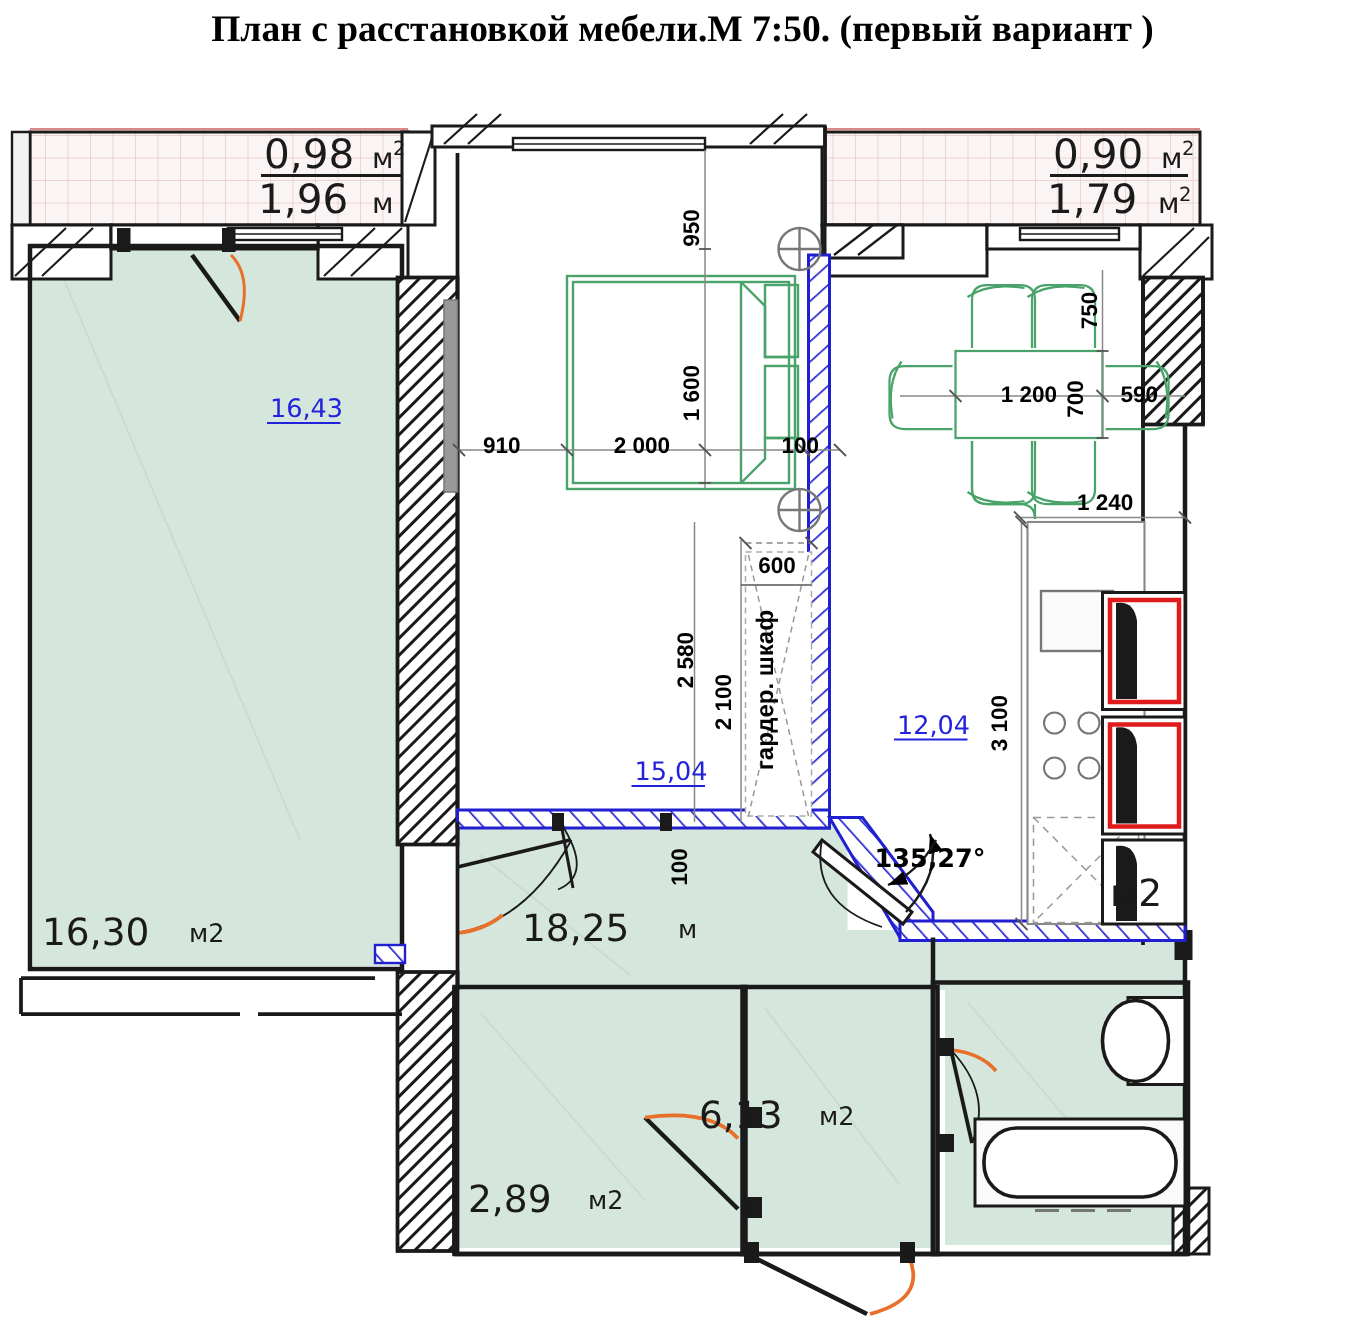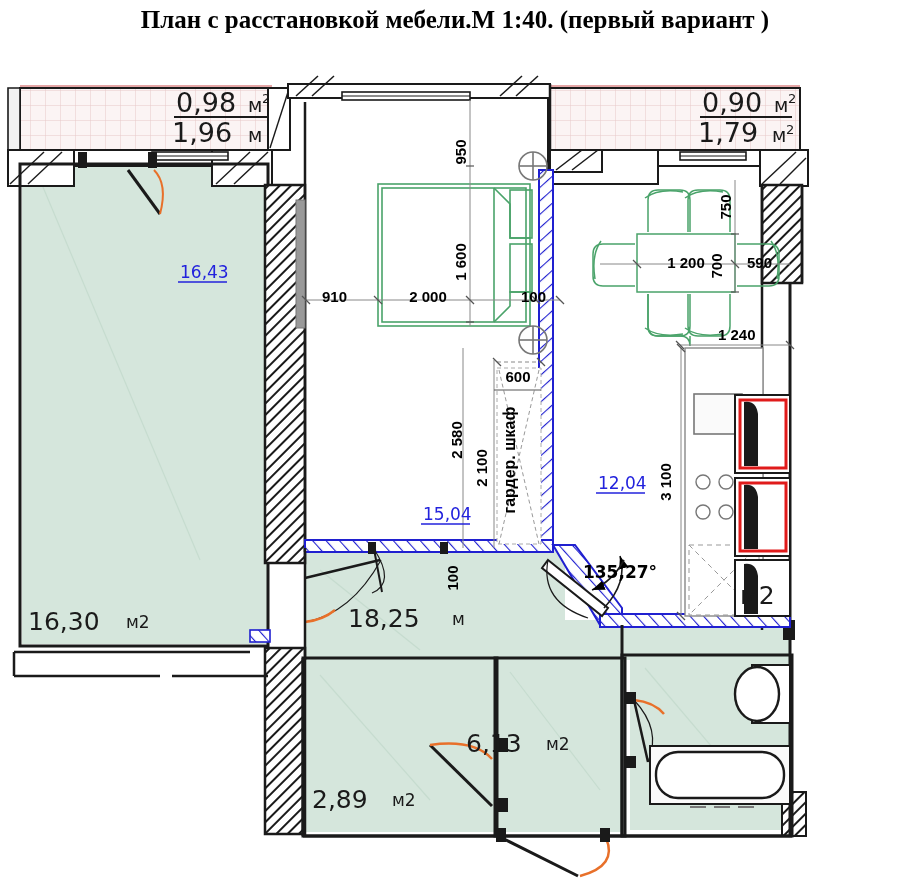--- a/index.html
+++ b/index.html
@@ -20,21 +20,21 @@
   .bal-m{font-family:"DejaVu Sans",sans-serif;font-size:19px;fill:#1a1a1a;}
   .bal-sup{font-family:"DejaVu Sans",sans-serif;font-size:13px;fill:#1a1a1a;}
   .wardrobe-lbl{font-family:"Liberation Sans",sans-serif;font-weight:bold;font-size:16px;fill:#000;}
   .angle-lbl{font-family:"DejaVu Sans",sans-serif;font-weight:bold;font-size:17px;fill:#000;}
 </style>
 </head>
 <body>
 
 <div id="page">
 
-  <div id="title">План с расстановкой мебели.М 1:40. (первый вариант )</div>
+  <div id="title">План с расстановкой мебели.М 7:50. (первый вариант )</div>
 
   <svg width="910" height="880" viewBox="0 0 910 880">
 
     <defs>
 
       <pattern id="wallHatch" width="8" height="8" patternUnits="userSpaceOnUse" patternTransform="rotate(45)">
         <rect width="8" height="8" fill="#ffffff"></rect>
         <line x1="0" y1="0" x2="0" y2="8" stroke="#1a1a1a" stroke-width="4"></line>
       </pattern>
 

